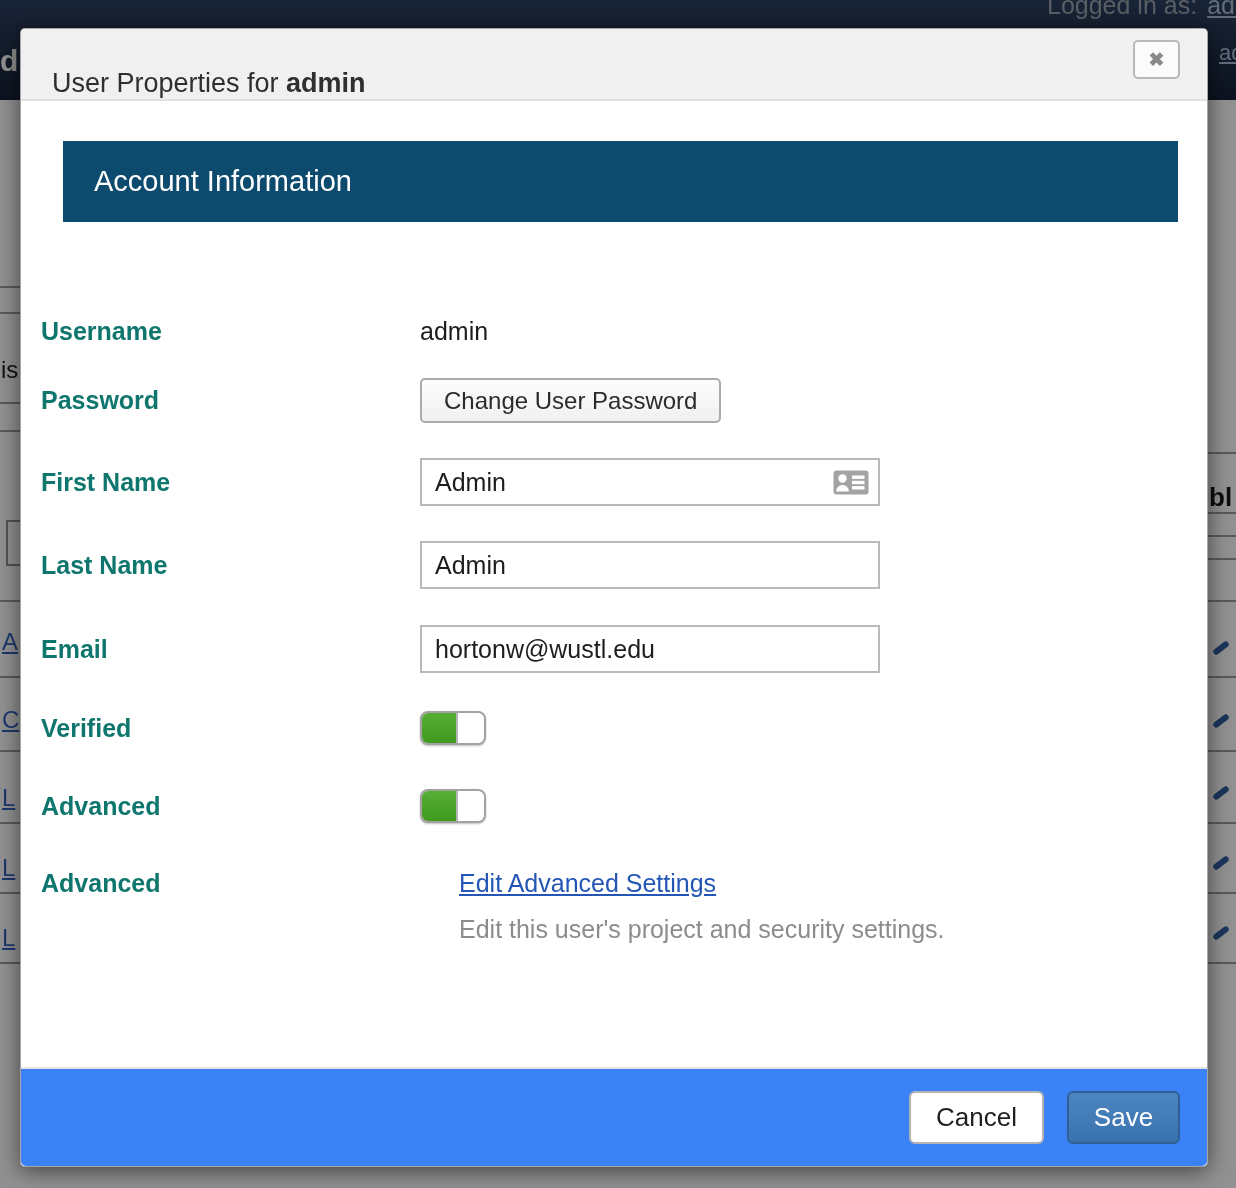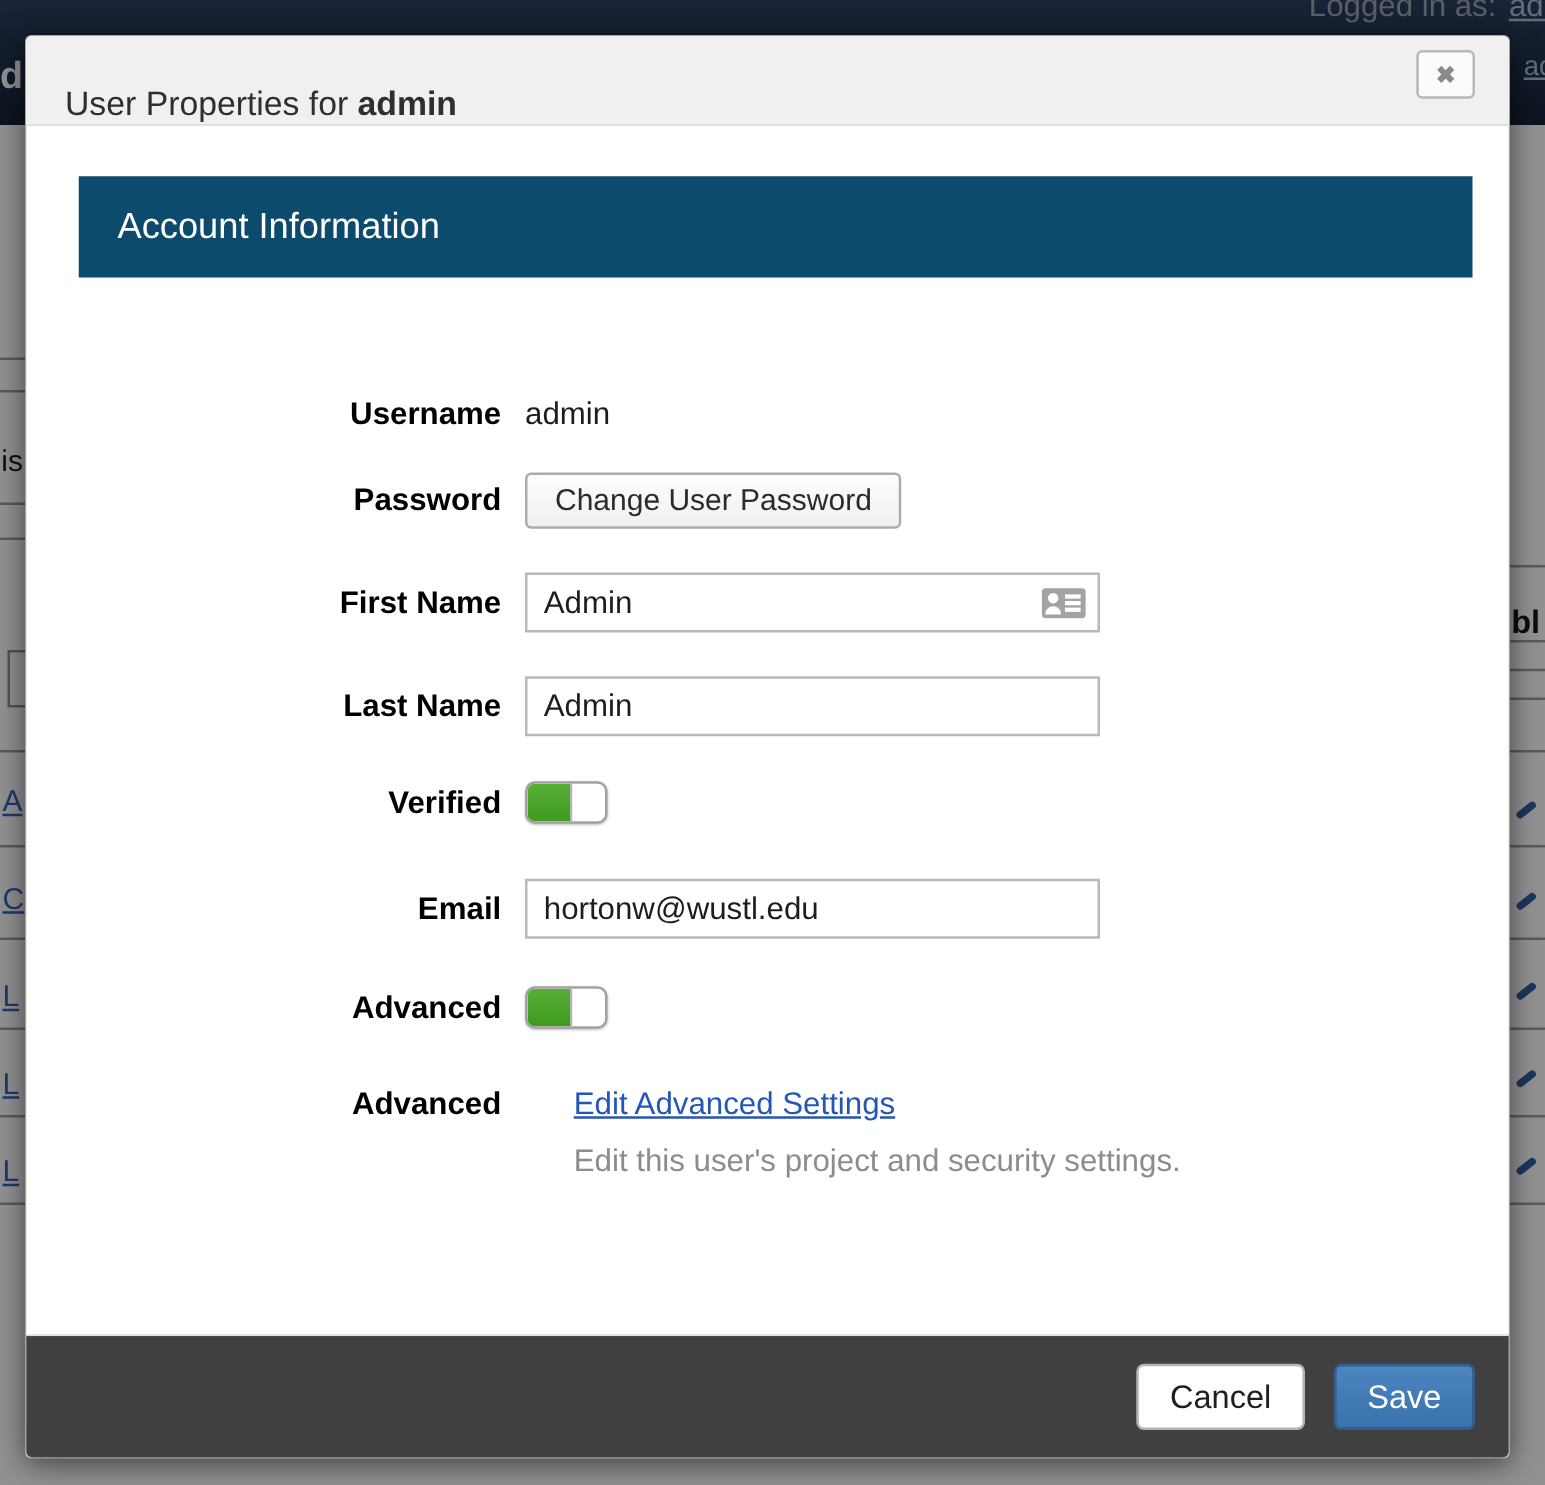--- a/index.html
+++ b/index.html
@@ -43,22 +43,22 @@
                color:#8a8a8a; font-size:19px; font-weight:bold; display:flex;
                align-items:center; justify-content:center; cursor:pointer; }
 
   .section-band { width:1115px; height:81px; margin:40px 0 0 42px; background:#0c4a6e;
                   display:flex; align-items:center; padding-left:31px;
                   font-size:29px; color:#ffffff; }
 
   .form { margin-top:95px; padding-left:20px; }
   .form-row { display:flex; align-items:center; }
   .form-row.top-align { align-items:flex-start;gap:39px; }
-  .row-label { width:360px; text-align:right; font-weight:bold; font-size:25px;
-               color:#000000; margin-right:19px; flex:none; }
+  .row-label { width:360px; font-weight:bold; font-size:25px;
+               color:#0f766e; margin-right:19px; flex:none; }
   .row-value { font-size:25px; color:#1d1d1d; }
 
   .mb-username { margin-bottom:32px; }
   .mb-password { margin-bottom:35px; }
   .mb-first    { margin-bottom:35px; }
   .mb-last     { margin-bottom:36px; }
   .mb-email    { margin-bottom:38px; }
   .mb-verified { margin-bottom:44px; }
   .mb-enabled  { margin-bottom:46px; }
 
@@ -76,21 +76,21 @@
             display:flex; overflow:hidden; background:#fff; cursor:pointer;
             box-shadow:0 1px 2px rgba(0,0,0,0.25); }
   .toggle-on   { width:34px; background:linear-gradient(#58ae37,#3f9a1e); }
   .toggle-knob { flex:1; background:#ffffff; border-left:2px solid #b5b5b5;
                  border-radius:0 6px 6px 0; }
 
   .advanced-link { font-size:25px; color:#2456B5; text-decoration:underline; cursor:pointer; }
   .advanced-desc { font-size:25px; color:#8c8c8c; margin-top:17px; }
 
   .modal-footer { position:absolute; left:0; right:0; bottom:0; height:99px;
-                  background:#404040; border-top:2px solid #e3e3e3;
+                  background:#3b82f6; border-top:2px solid #e3e3e3;
                   border-radius:0 0 5px 5px; display:flex; align-items:center;
                   justify-content:flex-end; padding-right:27px; gap:23px; }
   .btn-cancel { width:135px; height:53px; background:#ffffff; border:2px solid #b3b3b3;
                 border-radius:6px; font-family:inherit; font-size:26px; color:#1f1f1f; cursor:pointer; }
   .btn-save { width:113px; height:53px; background:linear-gradient(#4c85c0,#3a72ae);
               border:2px solid #2e6094; border-radius:6px; font-family:inherit;
               font-size:26px; color:#ffffff; cursor:pointer; }
 </style>
 </head>
 <body>
@@ -185,35 +185,35 @@
       </div>
     </div>
 
     <div class="form-row mb-last">
       <div class="row-label">Last Name</div>
       <div class="input-box">
         <input type="text" value="Admin" style="">
       </div>
     </div>
 
+    <div class="form-row mb-email">
+      <div class="row-label">Email</div>
+      <div class="input-box">
+        <input type="text" value="hortonw@wustl.edu" style="">
+      </div>
+    </div>
+
     <div class="form-row mb-verified">
       <div class="row-label">Verified</div>
       <div class="toggle">
         <div class="toggle-on"></div>
         <div class="toggle-knob"></div>
       </div>
     </div>
 
-    <div class="form-row mb-email">
-      <div class="row-label">Email</div>
-      <div class="input-box">
-        <input type="text" value="hortonw@wustl.edu" style="">
-      </div>
-    </div>
-
     <div class="form-row mb-enabled">
       <div class="row-label">Advanced</div>
       <div class="toggle">
         <div class="toggle-on"></div>
         <div class="toggle-knob"></div>
       </div>
     </div>
 
     <div class="form-row top-align">
       <div class="row-label">Advanced</div>

